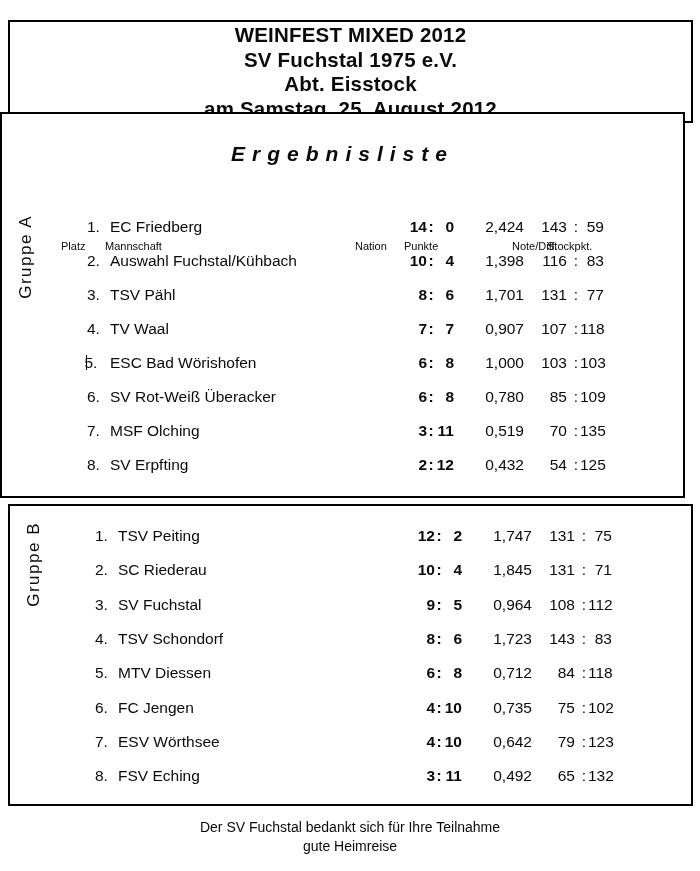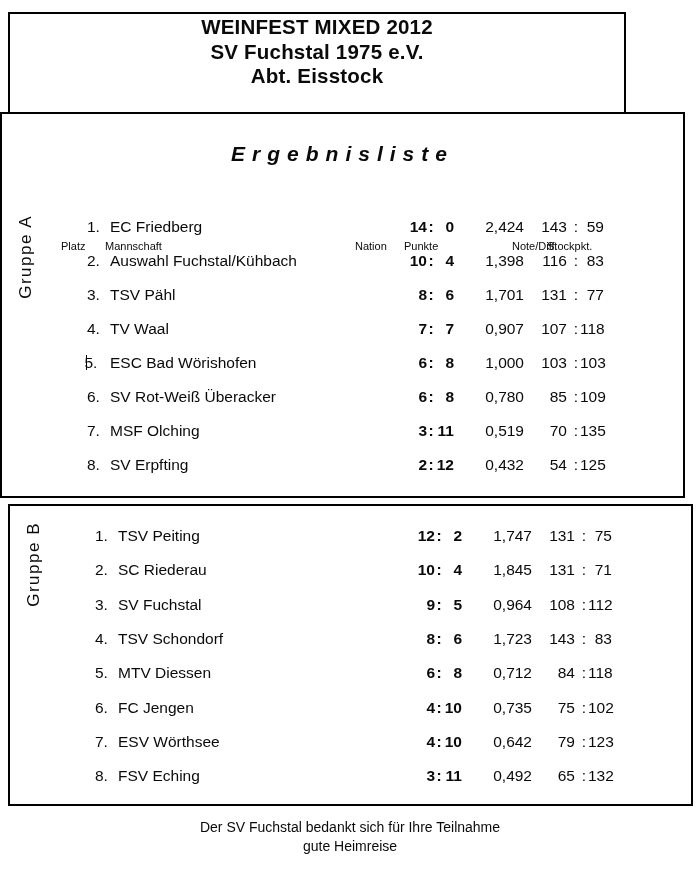--- a/index.html
+++ b/index.html
@@ -3,21 +3,21 @@
 <meta charset="utf-8">
 <style>
   html,body { margin:0; padding:0; background:#ffffff; }
   #page {
     position:relative; width:700px; height:871px; background:#ffffff;
     font-family:"Liberation Sans", sans-serif; color:#0a0a0a; overflow:hidden;
   }
   .box {
     position:absolute; border:2px solid #000; background:#fff; box-sizing:border-box;
   }
-  #header-box { left:8px; top:12px; width:618px; height:103px; }
+  #header-box { left:8px; top:20px; width:685px; height:103px; }
   .header-line {
     text-align:center; font-size:20.5px; font-weight:bold; line-height:24.6px;
     letter-spacing:0.2px; white-space:nowrap;
   }
   #header-box .pad { padding-top:1px; }
 
   #box-a { left:0; top:112px; width:685px; height:386px; }
   #box-b { left:8px; top:504px; width:685px; height:302px; }
 
   .list-title {
@@ -66,20 +66,21 @@
 </head>
 <body>
 
 <div id="page">
 
   <div id="header-box" class="box">
     <div class="pad">
       <div class="header-line">WEINFEST MIXED 2012</div>
       <div class="header-line">SV Fuchstal 1975 e.V.</div>
       <div class="header-line">Abt. Eisstock</div>
+      <div class="header-line">am Samstag, 25. August 2012</div>
     </div>
   </div>
 
   <div id="box-a" class="box">
     <div class="list-title">Ergebnisliste</div>
     <div class="colhead">
       <span class="ch ch-platz">Platz</span>
       <span class="ch ch-team">Mannschaft</span>
       <span class="ch ch-nation">Nation</span>
       <span class="ch ch-punkte">Punkte</span>

